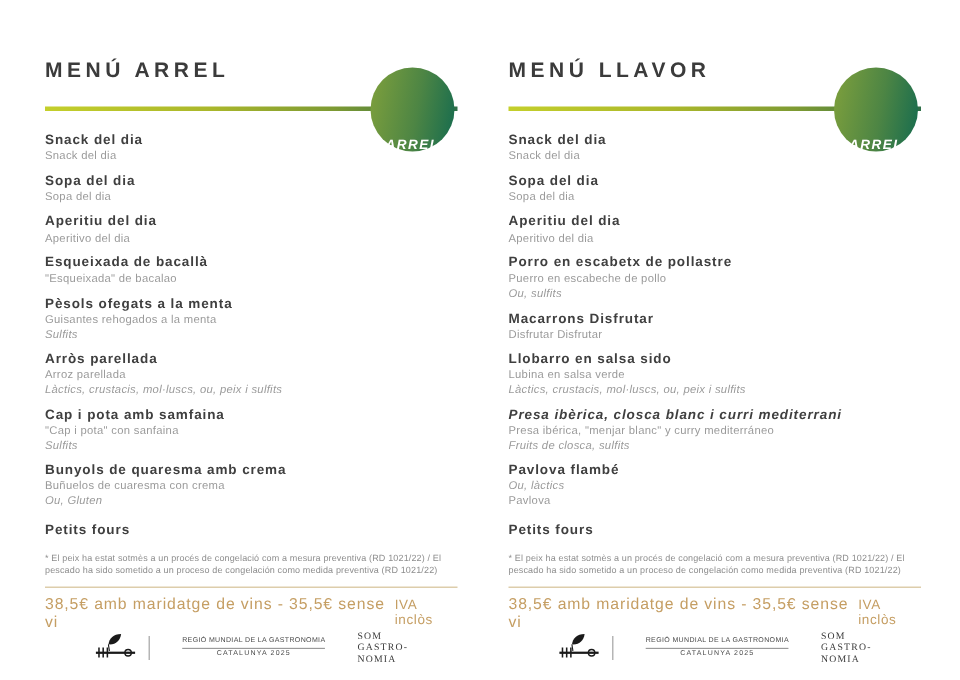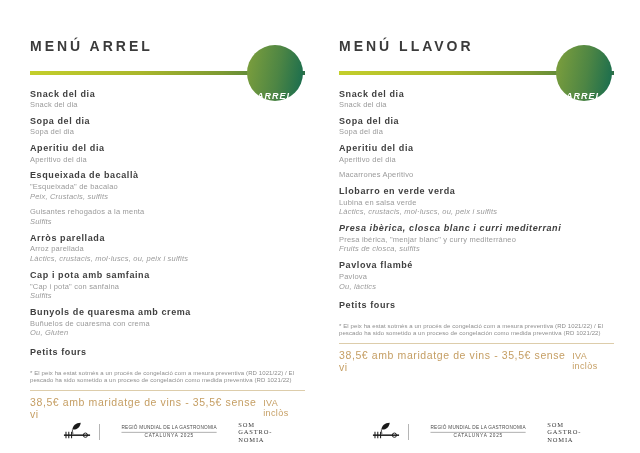--- a/index.html
+++ b/index.html
@@ -75,24 +75,24 @@
 
   <div class="menu-item">
     <div class="item-name">Aperitiu del dia</div>
     <div class="item-sub">Aperitivo del dia</div>
 
   </div>
 
   <div class="menu-item">
     <div class="item-name">Esqueixada de bacallà</div>
     <div class="item-sub">"Esqueixada" de bacalao</div>
-    <div class="item-sub item-allergens">Peix, Crustacis, sulfits</div>
-  </div>
-
-  <div class="menu-item">
+  </div>
+
+  <div class="menu-item">
+    <div class="item-name">Pèsols ofegats a la menta</div>
     <div class="item-sub">Guisantes rehogados a la menta</div>
     <div class="item-sub item-allergens">Sulfits</div>
   </div>
 
   <div class="menu-item">
     <div class="item-name">Arròs parellada</div>
     <div class="item-sub">Arroz parellada</div>
     <div class="item-sub item-allergens">Làctics, crustacis, mol·luscs, ou, peix i sulfits</div>
   </div>
 
@@ -161,41 +161,47 @@
     <div class="item-sub">Sopa del dia</div>
 
   </div>
 
   <div class="menu-item">
     <div class="item-name">Aperitiu del dia</div>
     <div class="item-sub">Aperitivo del dia</div>
 
   </div>
 
-
-  <div class="menu-item">
-    <div class="item-sub">Macarrones Aperitivo</div>
-  </div>
-
-  <div class="menu-item">
-    <div class="item-name">Llobarro en verde verda</div>
+  <div class="menu-item">
+    <div class="item-name">Porro en escabetx de pollastre</div>
+    <div class="item-sub">Puerro en escabeche de pollo</div>
+    <div class="item-sub item-allergens">Ou, sulfits</div>
+  </div>
+
+  <div class="menu-item">
+    <div class="item-name">Macarrons Disfrutar</div>
+    <div class="item-sub">Disfrutar Disfrutar</div>
+  </div>
+
+  <div class="menu-item">
+    <div class="item-name">Llobarro en salsa sido</div>
     <div class="item-sub">Lubina en salsa verde</div>
     <div class="item-sub item-allergens">Làctics, crustacis, mol·luscs, ou, peix i sulfits</div>
   </div>
 
   <div class="menu-item">
     <div class="item-name italic">Presa ibèrica, closca blanc i curri mediterrani</div>
     <div class="item-sub">Presa ibérica, "menjar blanc" y curry mediterráneo</div>
     <div class="item-sub item-allergens">Fruits de closca, sulfits</div>
   </div>
 
   <div class="menu-item">
     <div class="item-name">Pavlova flambé</div>
+    <div class="item-sub item-allergens">Ou, làctics</div>
     <div class="item-sub">Pavlova</div>
-    <div class="item-sub item-allergens">Ou, làctics</div>
   </div>
 
   <div class="menu-item">
     <div class="item-name">Petits fours</div>
 
   </div>
 </div>
     <p class="footnote">* El peix ha estat sotmès a un procés de congelació com a mesura preventiva (RD 1021/22) / El pescado ha sido sometido a un proceso de congelación  como medida preventiva (RD 1021/22)</p>
     <div class="price-sep"></div>
     <div class="price-row">

